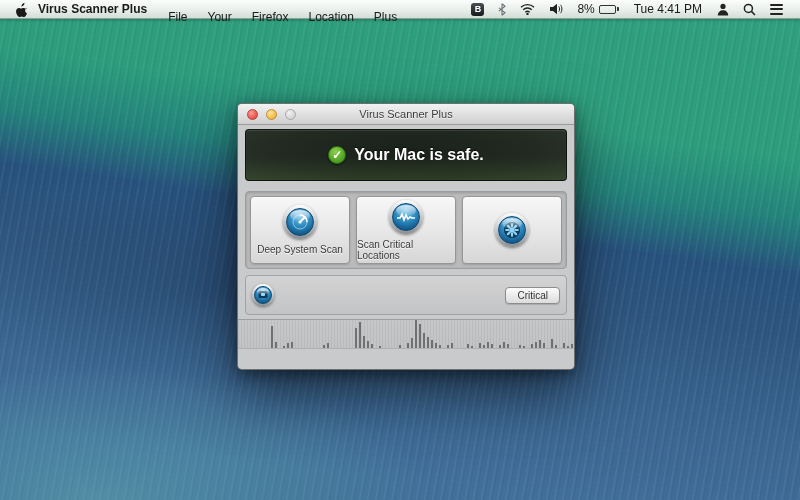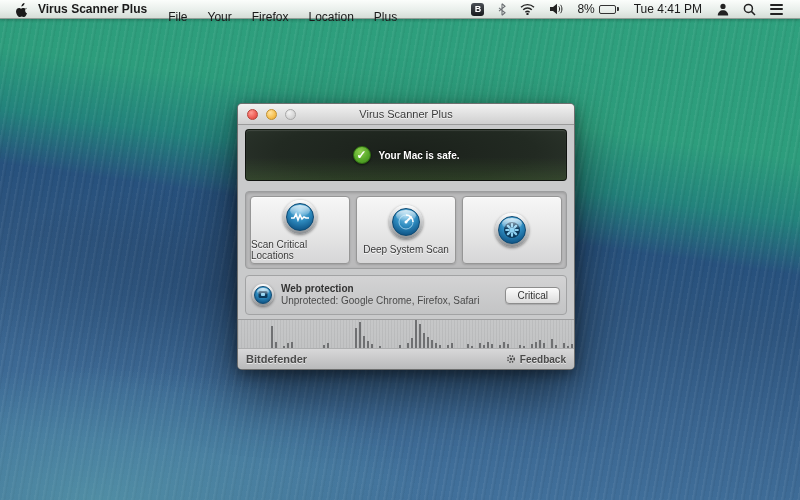--- a/index.html
+++ b/index.html
@@ -74,21 +74,21 @@
     display:flex; align-items:center; justify-content:center; gap:8px;
     box-shadow:inset 0 1px 1px rgba(255,255,255,0.12);
   }
   .check-circle {
     width:18px; height:18px; border-radius:50%;
     background:radial-gradient(circle at 40% 30%, #8fd04f, #58a929 55%, #3e8a1c);
     border:1px solid #2f6d12;
     color:#fff; font-size:12px; font-weight:bold; display:flex; align-items:center; justify-content:center;
     box-shadow:0 1px 2px rgba(0,0,0,0.6);
   }
-  .banner-msg { color:#fff; font-size:10px; font-weight:bold; text-shadow:0 -1px 1px rgba(0,0,0,0.8); }
+  .banner-msg { color:#fff; font-size:16px; font-weight:bold; text-shadow:0 -1px 1px rgba(0,0,0,0.8); }
 
   
   .scan-tray {
     margin:10px 7px 0; height:78px; border-radius:4px;
     background:#bababb; border:1px solid #9c9d9e;
     box-shadow:inset 0 1px 3px rgba(0,0,0,0.18);
     display:flex; gap:6px; padding:4px;
   }
   .scan-btn {
     flex:1; border-radius:4px; border:1px solid #969696;
@@ -262,46 +262,46 @@
       <span class="tl zoom"></span>
     </span>
   </div>
 
   <div class="banner">
     <span class="check-circle">✓</span>
     <span class="banner-msg">Your Mac is safe.</span>
   </div>
 
   <div class="scan-tray">
-    <div class="scan-btn">
-      <span class="orb">
-        <span class="orb-inner">
-          <svg width="20" height="12" viewBox="0 0 20 12" fill="none" stroke="#ffffff" stroke-width="1.6">
-              <polyline points="1,7 4,7 6,3 8,9 10,4 12,8 14,6 16,7 19,7"></polyline>
-            </svg>
-        </span>
-      </span>
-      <span class="scan-btn-label">Scan Critical Locations</span>
-    </div>
     <div class="scan-btn">
       <span class="orb">
         <span class="orb-inner">
           <svg width="20" height="20" viewBox="0 0 20 20" fill="none">
               <circle cx="10" cy="10" r="7" stroke="#bfe6fa" stroke-width="1" opacity="0.7"></circle>
               <path d="M10 3a7 7 0 0 1 7 7" stroke="#ffffff" stroke-width="1.6"></path>
               <path d="M10 10L15.5 4.5" stroke="#ffffff" stroke-width="1.8"></path>
               <circle cx="10" cy="10" r="1.5" fill="#ffffff"></circle>
             </svg>
         </span>
       </span>
       <span class="scan-btn-label">Deep System Scan</span>
     </div>
     <div class="scan-btn">
       <span class="orb">
         <span class="orb-inner">
+          <svg width="20" height="12" viewBox="0 0 20 12" fill="none" stroke="#ffffff" stroke-width="1.6">
+              <polyline points="1,7 4,7 6,3 8,9 10,4 12,8 14,6 16,7 19,7"></polyline>
+            </svg>
+        </span>
+      </span>
+      <span class="scan-btn-label">Scan Critical Locations</span>
+    </div>
+    <div class="scan-btn">
+      <span class="orb">
+        <span class="orb-inner">
           <svg width="20" height="20" viewBox="0 0 20 20">
               <circle cx="10" cy="10" r="8" fill="#0d3a5c"></circle>
               <g stroke="#8fd2f2" stroke-width="2.2" stroke-linecap="round">
                 <path d="M10 4.2v2.4M10 13.4v2.4M4.2 10h2.4M13.4 10h2.4M5.9 5.9l1.7 1.7M12.4 12.4l1.7 1.7M14.1 5.9l-1.7 1.7M7.6 12.4l-1.7 1.7"></path>
               </g>
               <circle cx="10" cy="10" r="2.6" fill="#8fd2f2"></circle>
             </svg>
         </span>
       </span>
     </div>
@@ -310,24 +310,20 @@
   <div class="wp-row">
     <div class="wp-box">
       <span class="orb small">
         <span class="orb-inner">
           <svg width="12" height="12" viewBox="0 0 12 12">
               <rect x="1.5" y="2" width="9" height="7" rx="1.5" fill="#0d3a5c"></rect>
               <rect x="4" y="4" width="4" height="3" rx="0.8" fill="#8fd2f2"></rect>
             </svg>
         </span>
       </span>
-      <span class="wp-text">
-        <div class="wp-title">Web protection</div>
-        <div class="wp-sub">Unprotected: Google Chrome, Firefox, Safari</div>
-      </span>
       <button class="activate-btn">Critical</button>
     </div>
   </div>
 
   <div class="graph">
     <div style="display:flex;align-items:flex-end;width:100%;height:100%;">
         <div class="gbar" style="height: 0px;"></div>
         <div class="gbar" style="height: 0px;"></div>
         <div class="gbar" style="height: 0px;"></div>
         <div class="gbar" style="height: 0px;"></div>
@@ -407,24 +403,14 @@
         <div class="gbar" style="height: 0px;"></div>
         <div class="gbar" style="height: 9px;"></div>
         <div class="gbar" style="height: 3px;"></div>
         <div class="gbar" style="height: 0px;"></div>
         <div class="gbar" style="height: 5px;"></div>
         <div class="gbar" style="height: 2px;"></div>
         <div class="gbar" style="height: 4px;"></div>
       </div>
   </div>
 
-  <div class="footer">
-    <span class="brand">Bitdefender</span>
-    <span class="feedback">
-      <svg width="10" height="10" viewBox="0 0 10 10">
-          <circle cx="5" cy="5" r="3.2" fill="none" stroke="#4a4a4a" stroke-width="1.6" stroke-dasharray="1.4 1.2"></circle>
-          <circle cx="5" cy="5" r="1.3" fill="#4a4a4a"></circle>
-        </svg>
-      <span class="feedback-label">Feedback</span>
-    </span>
-  </div>
 
 </div>
 
 </body></html>

